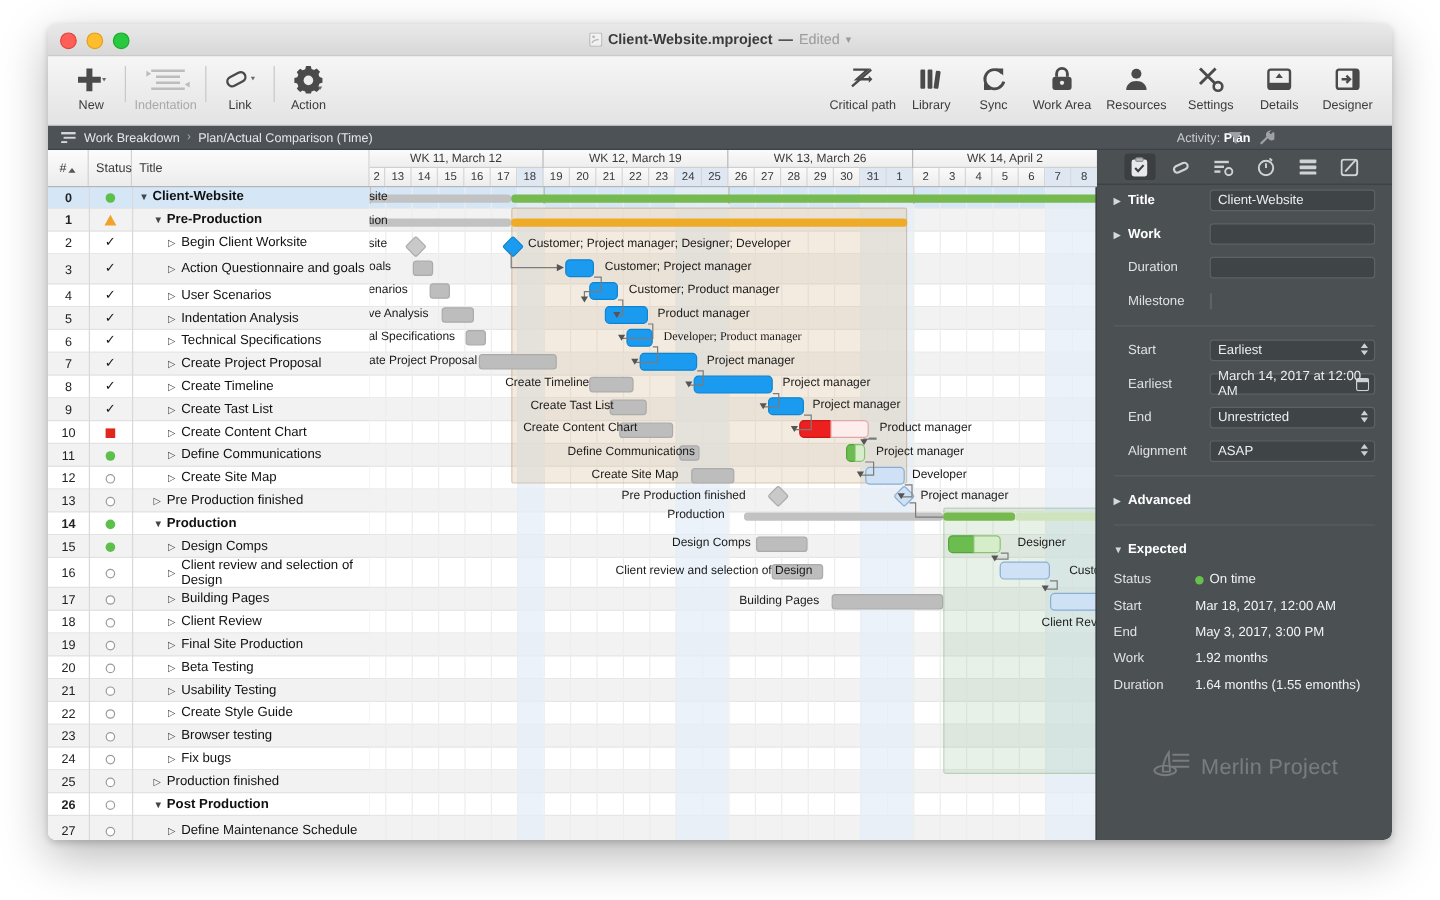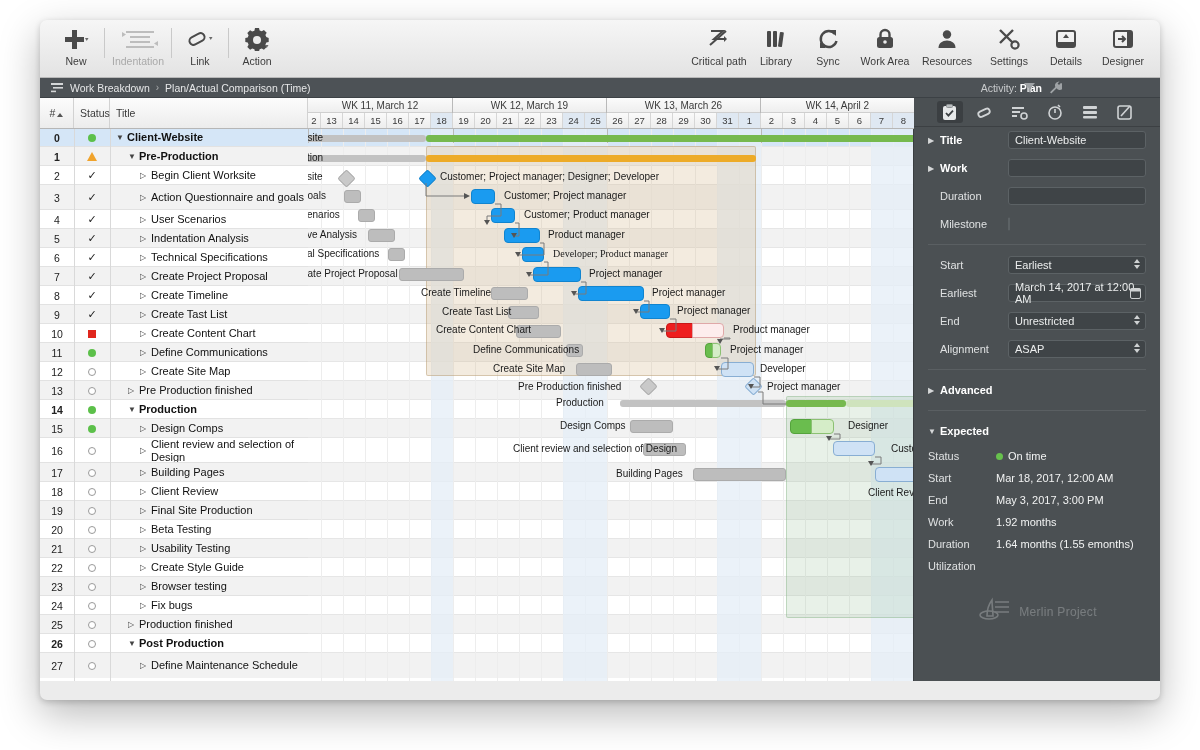--- a/index.html
+++ b/index.html
@@ -200,28 +200,46 @@
   .checkbox{width:12px;height:12px;background:#3f4447;border:1px solid #5c6265;border-radius:2px;}
   .divider{height:1px;background:#5a5f62;margin:6px 0;}
   .vrow{display:flex;align-items:center;height:22px;}
   .vlabel{width:68px;flex:0 0 68px;font-size:11px;color:#dfe1e2;}
   .vval{font-size:11px;color:#f2f3f3;display:flex;align-items:center;gap:5px;}
   .statdot{width:7px;height:7px;border-radius:50%;background:#67c14d;display:inline-block;}
   .watermark{
     position:absolute;left:0;right:0;bottom:54px;display:flex;align-items:center;
     justify-content:center;gap:8px;opacity:.30;
   }
-  .wm-txt{font-size:12px;color:#dfe2e3;letter-spacing:.3px;}
+  .wm-txt{font-size:18px;color:#dfe2e3;letter-spacing:.3px;}
 </style>
 </head>
 <body>
 
 <div class="screen">
   <div class="window">
 
+    <div class="titlebar">
+      <div class="traffic">
+        <span class="tl red"></span>
+        <span class="tl yellow"></span>
+        <span class="tl green"></span>
+      </div>
+      <div class="title-center">
+        <svg class="doc-ico" viewBox="0 0 12 13">
+          <rect x="0.5" y="0.5" width="11" height="12" rx="1.5" fill="#fff" stroke="#8e8e8e"></rect>
+          <path d="M2.5 9.5c1-2 3-3 6-3" stroke="#8e8e8e" fill="none"></path>
+          <circle cx="4" cy="4" r="1.2" fill="#8e8e8e"></circle>
+        </svg>
+        <span>Client-Website.mproject</span>
+        <span>—</span>
+        <span class="edited">Edited</span>
+        <span class="caret">▾</span>
+      </div>
+    </div>
 
     <div class="toolbar">
       <div class="tb-left">
 
         <div class="tb-item">
           <div class="tb-ico">
             <svg width="26" height="24" viewBox="0 0 26 24">
               <path d="M9 3h5v7h7v5h-7v7H9v-7H2v-5h7z" fill="#4a4a4a"></path>
               <path d="M22 11l3.5 0-1.75 3z" fill="#6a6a6a"></path>
             </svg>
@@ -1165,26 +1183,20 @@
                 <span class="vval">
                   <span>1.92 months</span>
                 </span>
               </div>
               <div class="vrow">
                 <span class="vlabel">Duration</span>
                 <span class="vval">
                   <span>1.64 months (1.55 emonths)</span>
                 </span>
               </div>
-              <div class="vrow">
-                <span class="vlabel">Utilization</span>
-                <span class="vval">
-                  <span></span>
-                </span>
-              </div>
             </div>
         </div>
 
         <div class="watermark">
           <svg width="34" height="30" viewBox="0 0 34 30">
             <g fill="none" stroke="#dfe2e3" stroke-width="1.6">
               <path d="M12 22c-5 0-9-2-9-4s4-4 9-4 9 2 9 4-4 4-9 4z"></path>
               <path d="M10 19c0-7 2-12 5-16 0 6 1 12 1 16z"></path>
               <path d="M18 5h14M18 10h14M18 15h14"></path>
             </g>

